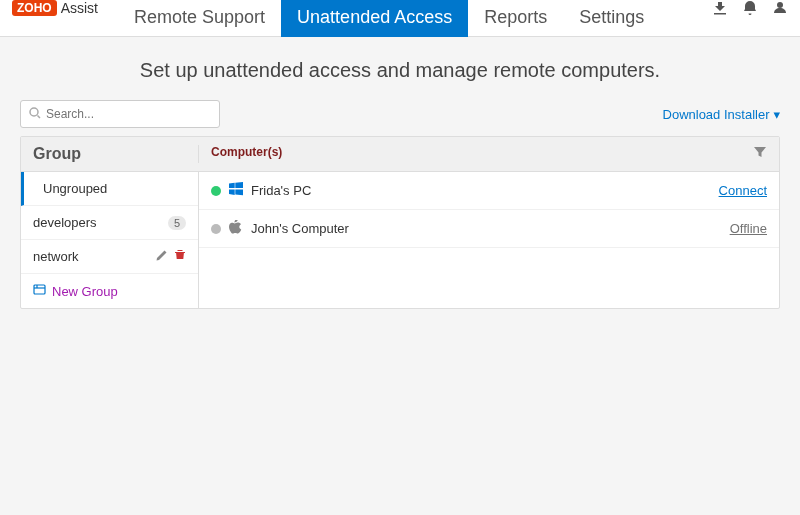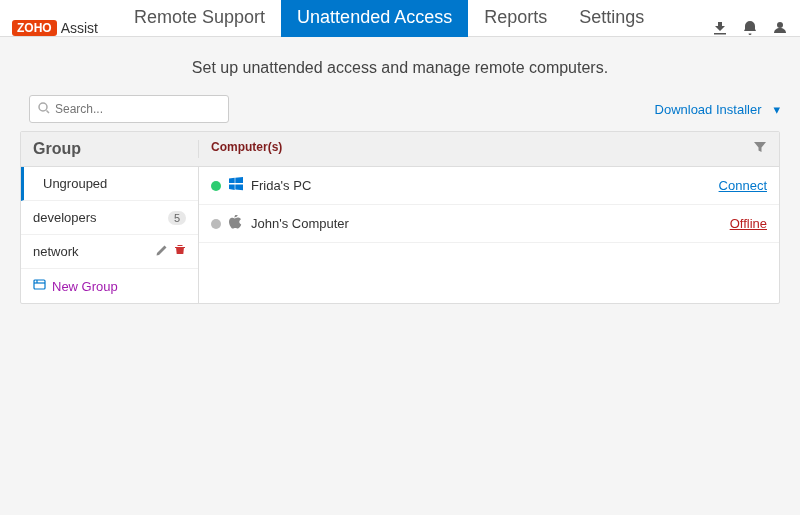--- a/index.html
+++ b/index.html
@@ -1,21 +1,21 @@
 <!DOCTYPE html>
 <html><head>
   <meta charset="utf-8">
   <style>
     * { box-sizing: border-box; margin: 0; padding: 0; }
     body { font-family: -apple-system, BlinkMacSystemFont, 'Segoe UI', Arial, sans-serif; font-size: 13px; background: #f5f5f5; color: #333; }
 
     
     .header {
       display: flex;
-      align-items: flex-end;
+      align-items: flex-start;
       background: #fff;
       border-bottom: 1px solid #ddd;
       height: 37px;
       padding: 0 12px;
     }
     .logo {
       display: flex;
       align-items: center;
       margin-right: 20px;
       font-weight: bold;
@@ -61,21 +61,21 @@
       display: flex;
       align-items: center;
     }
 
     
     .main { padding: 0; background: #f5f5f5; min-height: 478px; }
 
     .page-subtitle {
       text-align: center;
       padding: 22px 0 18px;
-      font-size: 16px;
+      font-size: 20px;
       color: #444;
       background: #f5f5f5;
     }
 
     
     .toolbar {
       display: flex;
       align-items: center;
       padding: 0 20px 8px;
       justify-content: space-between;
@@ -83,38 +83,37 @@
     }
     .search-box {
       display: flex;
       align-items: center;
       border: 1px solid #ccc;
       border-radius: 3px;
       background: #fff;
       padding: 3px 8px;
       width: 200px;
       height: 28px;
-      margin-left: 9px;
     }
     .search-icon { color: #aaa; margin-right: 5px; font-size: 12px; }
     .search-input {
       border: none;
       outline: none;
       font-size: 12px;
       color: #555;
       width: 100%;
       background: transparent;
     }
     .download-installer {
       color: #0077cc;
       cursor: pointer;
       font-size: 13px;
       display: flex;
       align-items: center;
-      gap: 12px;
+      gap: 4px;
     }
 
     
     .table-container {
       margin: 0 20px;
       background: #fff;
       border: 1px solid #ddd;
       border-radius: 2px;
     }
     .table-header {
@@ -214,21 +213,21 @@
       margin-right: 8px;
       font-size: 14px;
       color: #555;
     }
     .computer-name { flex: 1; color: #333; }
     .computer-action {
       font-size: 13px;
       text-decoration: underline;
     }
     .connect-link { color: #0077cc; cursor: pointer; }
-    .offline-label { color: #b91c1c; }
+    .offline-label { color: #737373; }
   </style>
 </head>
 <body>
 
 <div class="header">
   <div class="logo">
     <span class="logo-zoho">ZOHO</span>
     <span class="logo-assist">Assist</span>
   </div>
   <nav>

